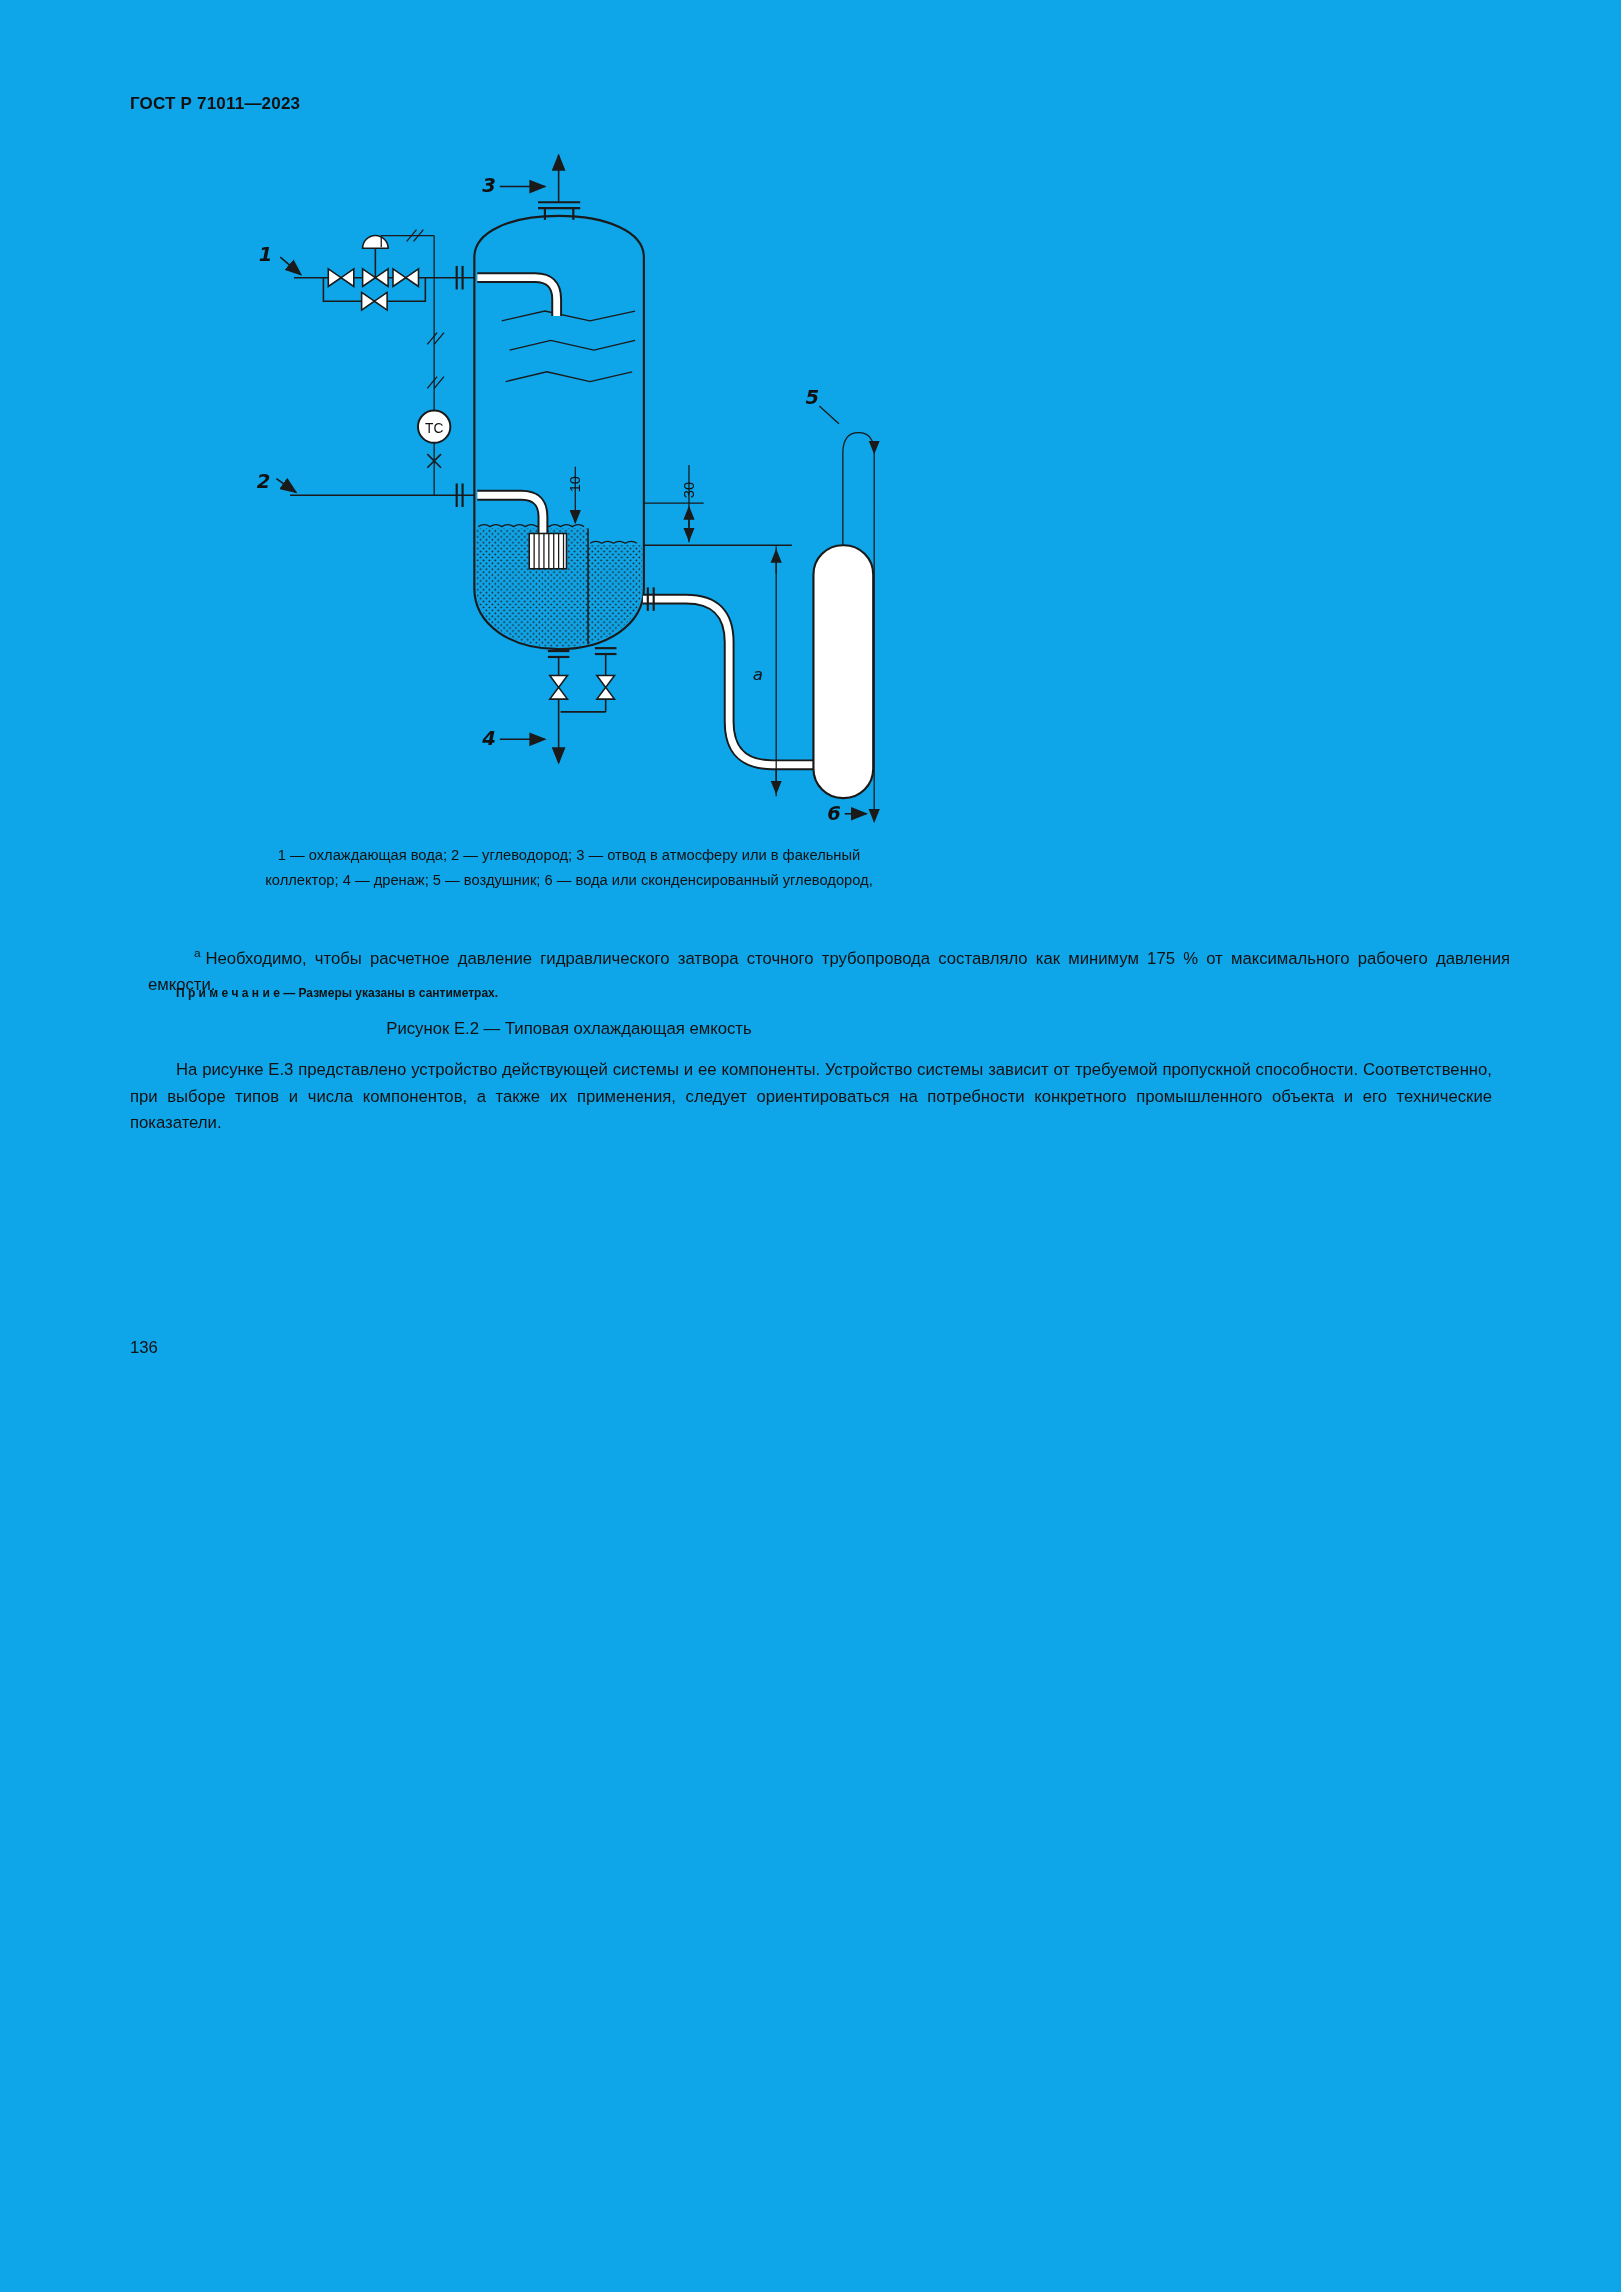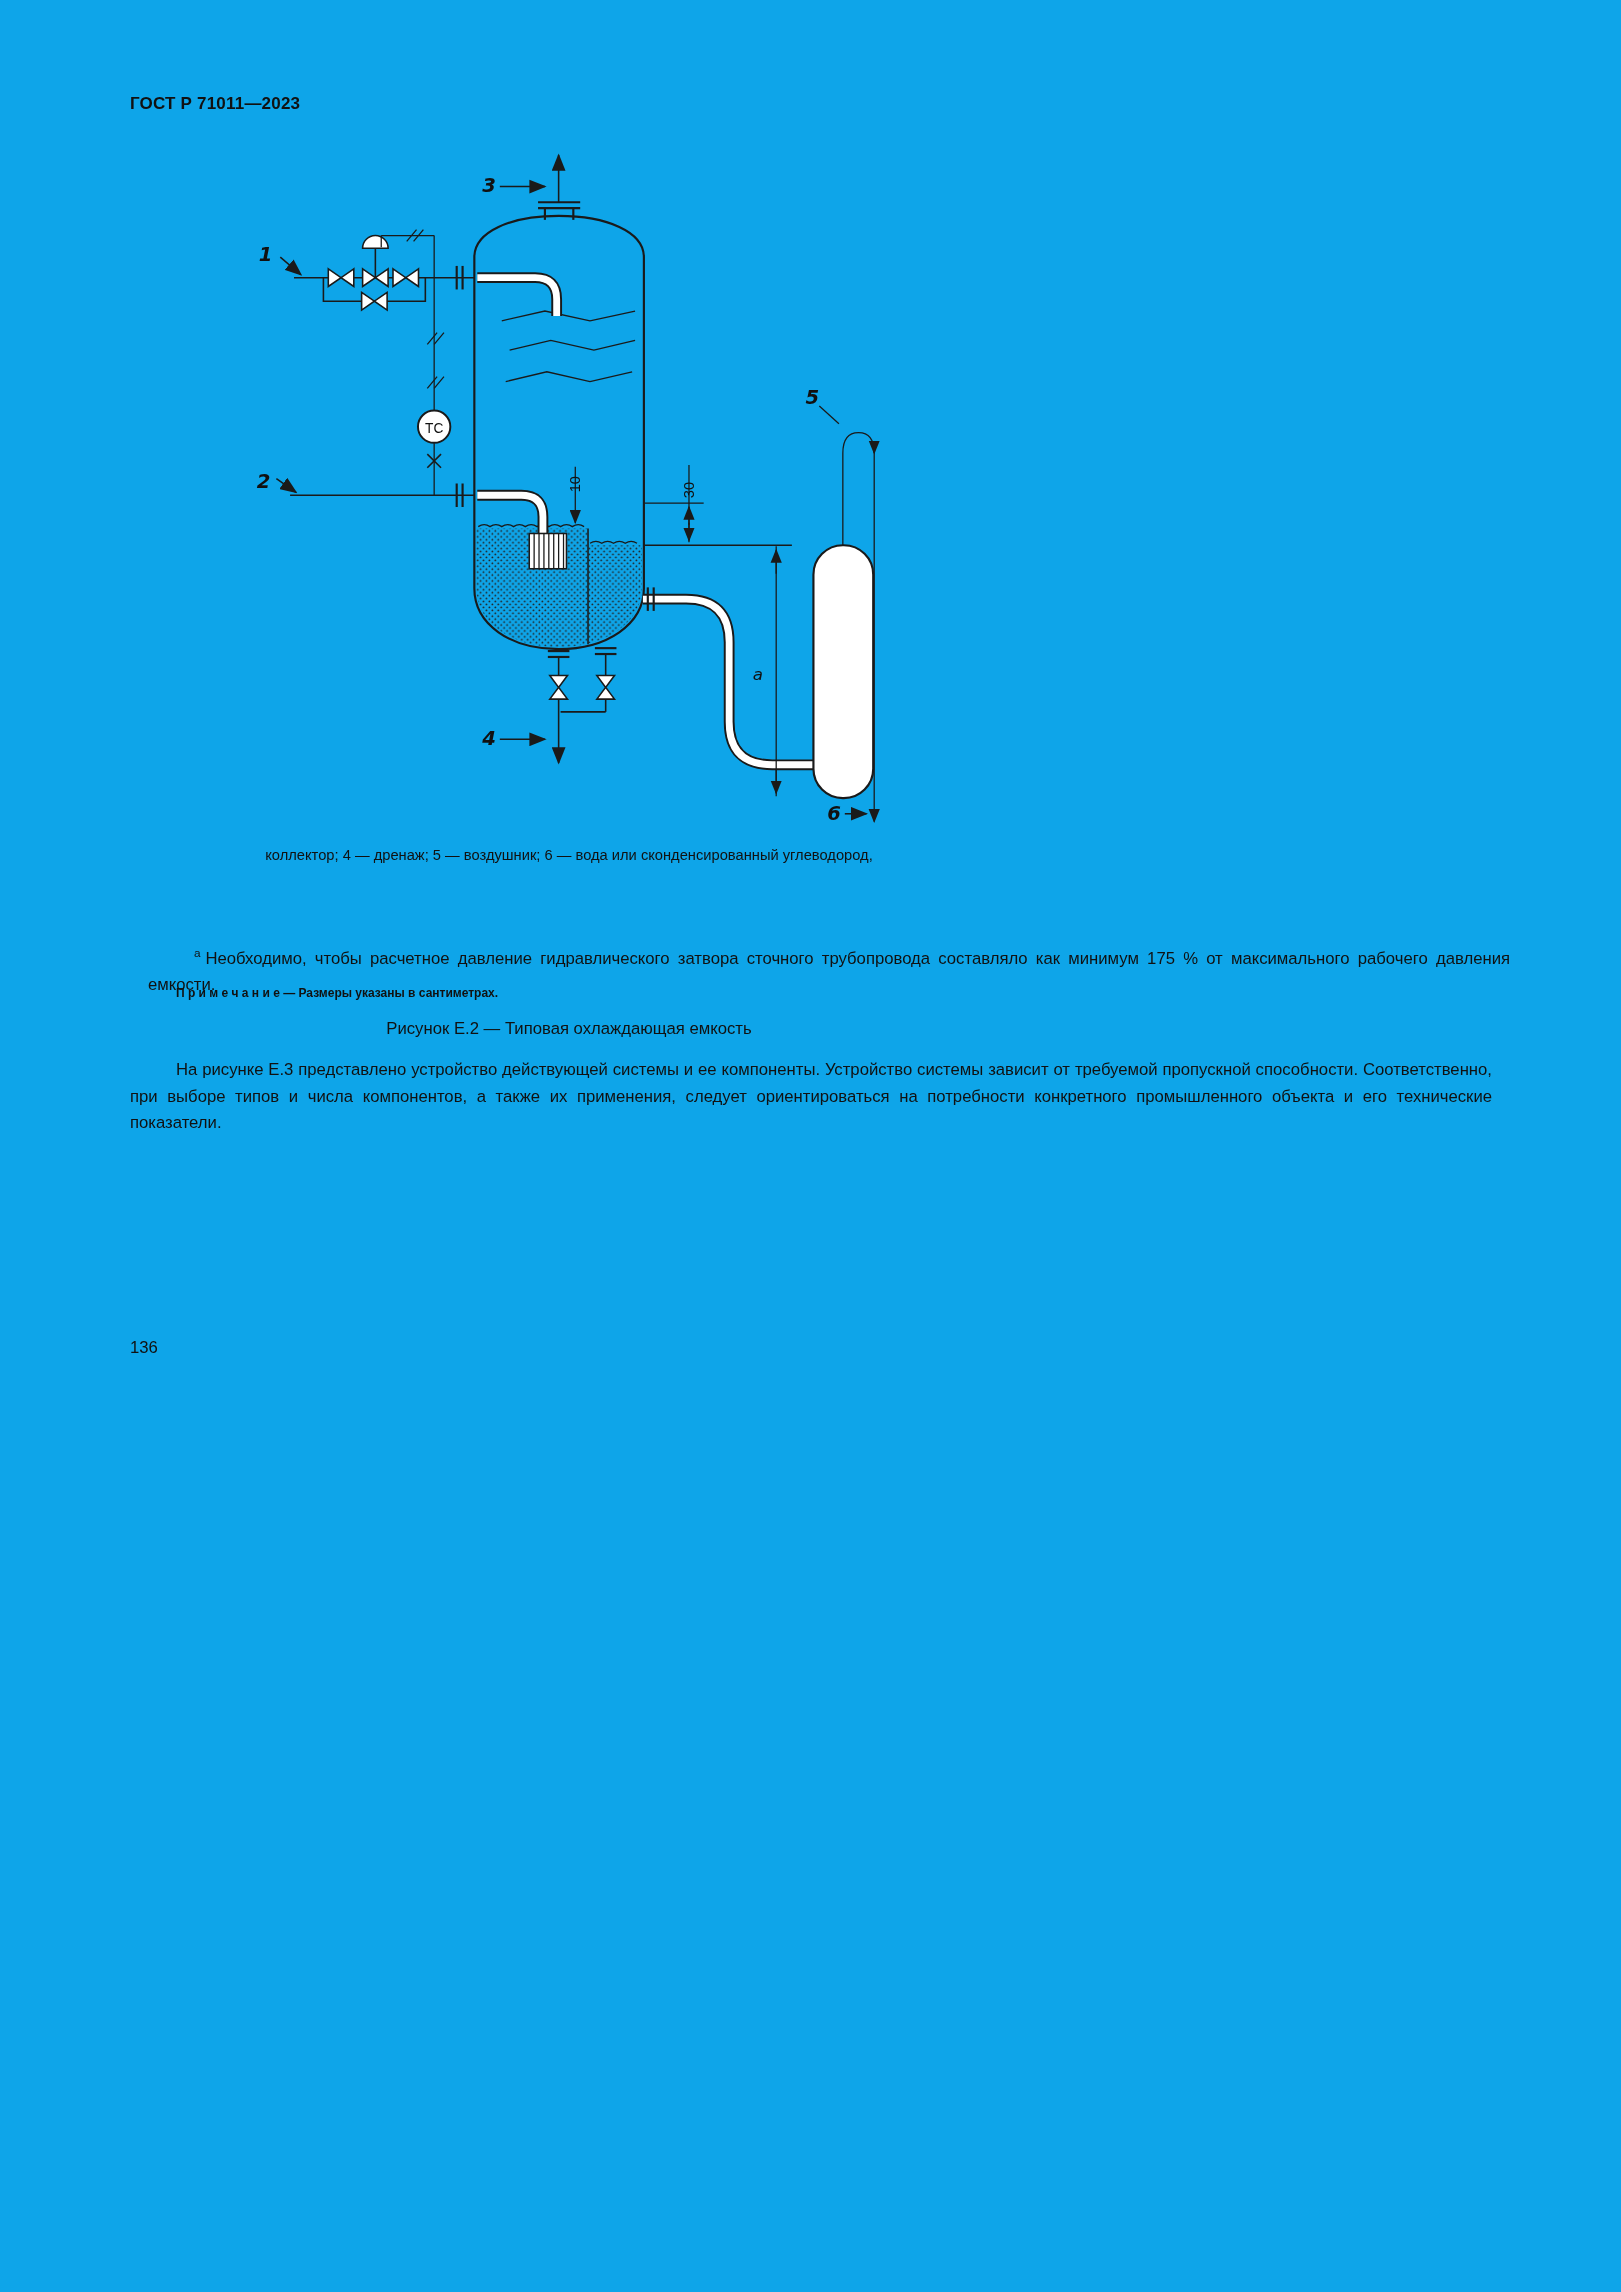--- a/index.html
+++ b/index.html
@@ -179,20 +179,21 @@
       <line class="med" x1="618" y1="667" x2="618" y2="689"></line>
       <path class="valve" d="M609,689 L618,701 L627,689 Z M609,713 L618,701 L627,713 Z"></path>
       <line class="med" x1="618" y1="713" x2="618" y2="726"></line>
       <line class="med" x1="618" y1="726" x2="572" y2="726"></line>
     </g>
     <line class="med" x1="510" y1="754" x2="556" y2="754" marker-end="url(#ah)"></line>
     <text class="lbl" x="492" y="760">4</text>
   </svg>
 
   <div class="abs caption">
+    <div>1 — охлаждающая вода; 2 — углеводород; 3 — отвод в атмосферу или в факельный</div>
     <div>коллектор; 4 — дренаж; 5 — воздушник; 6 — вода или сконденсированный углеводород,</div>
   </div>
 
   <p class="abs footnote"><sup>a</sup><span>Необходимо, чтобы расчетное давление гидравлического затвора сточного трубопровода составляло как минимум 175 % от максимального рабочего давления емкости.</span></p>
 
   <div class="abs notepar">П р и м е ч а н и е — Размеры указаны в сантиметрах.</div>
 
   <div class="abs figtitle">Рисунок Е.2 — Типовая охлаждающая емкость</div>
 
   <div class="abs bodypar">На рисунке Е.3 представлено устройство действующей системы и ее компоненты. Устройство системы зависит от требуемой пропускной способности. Соответственно, при выборе типов и числа компонентов, а также их применения, следует ориентироваться на потребности конкретного промышленного объекта и его технические показатели.</div>

